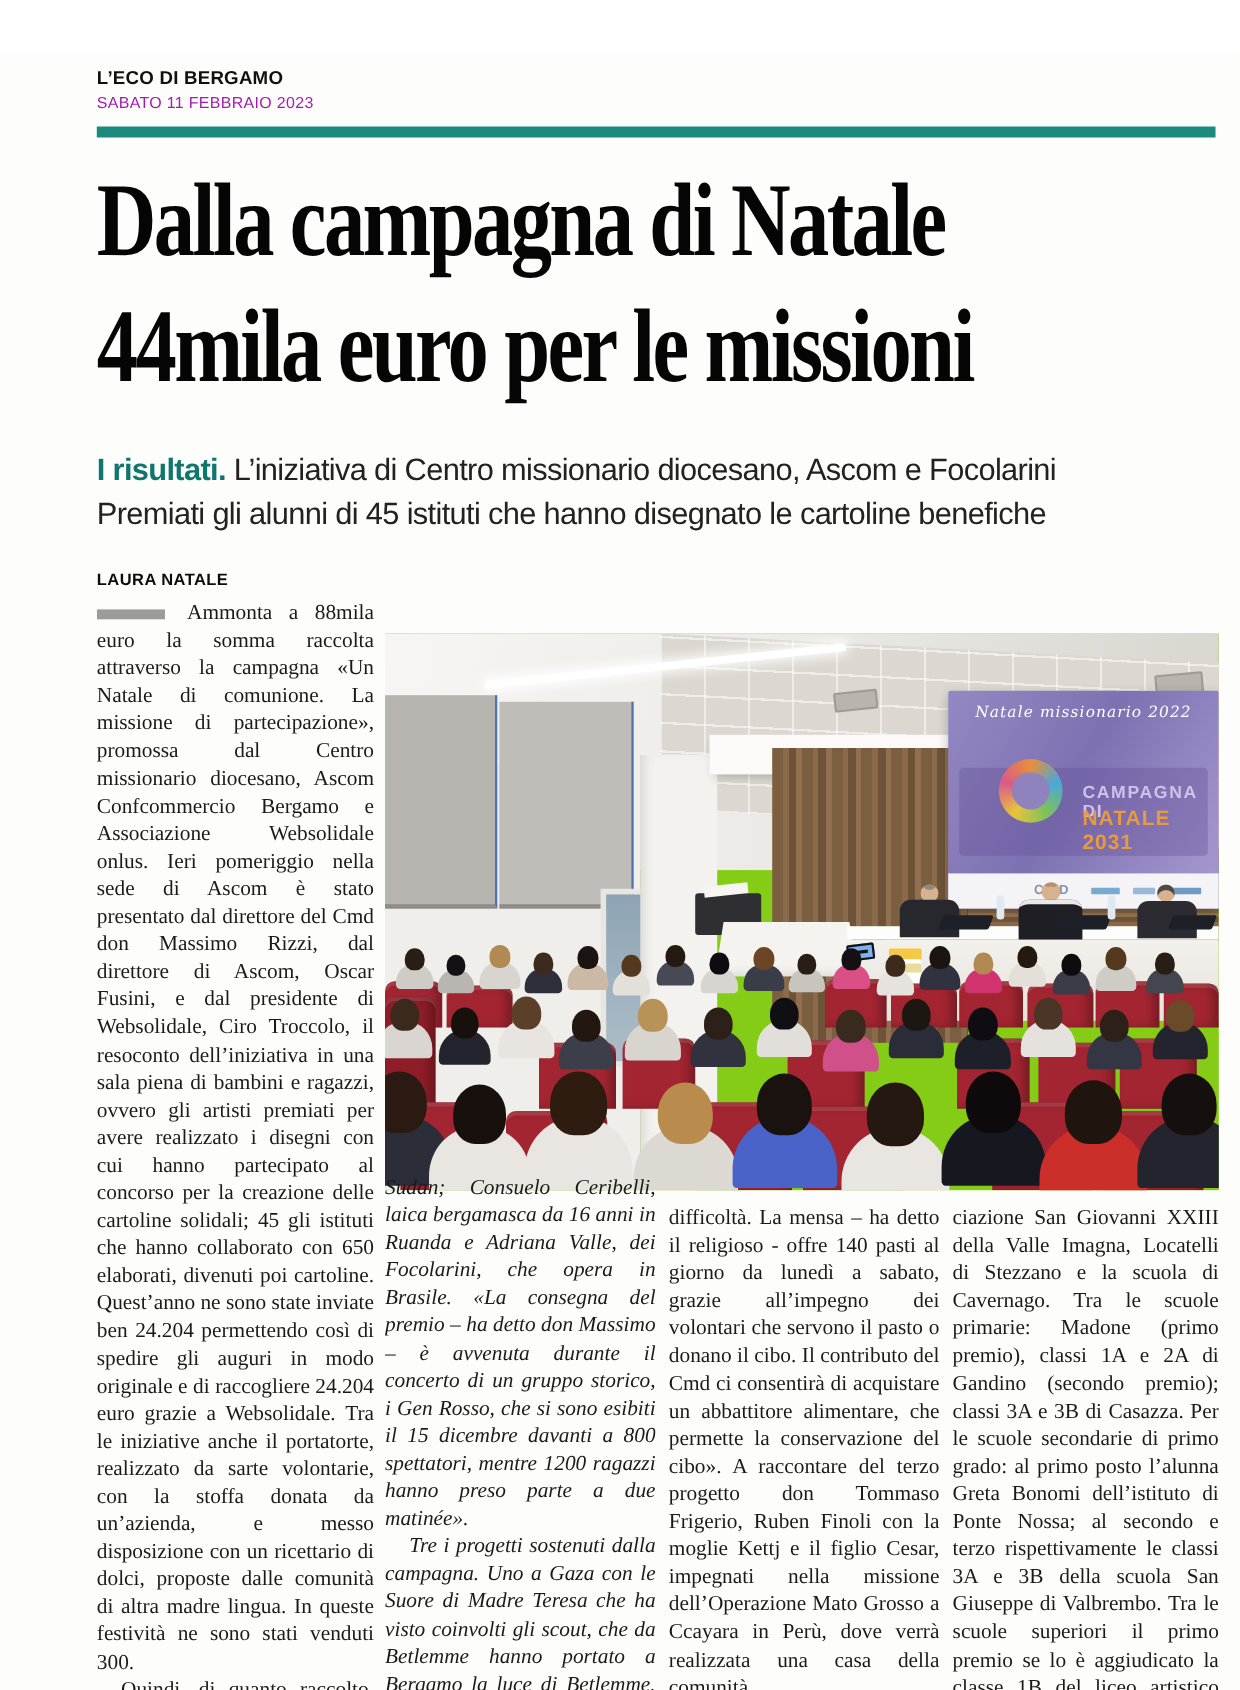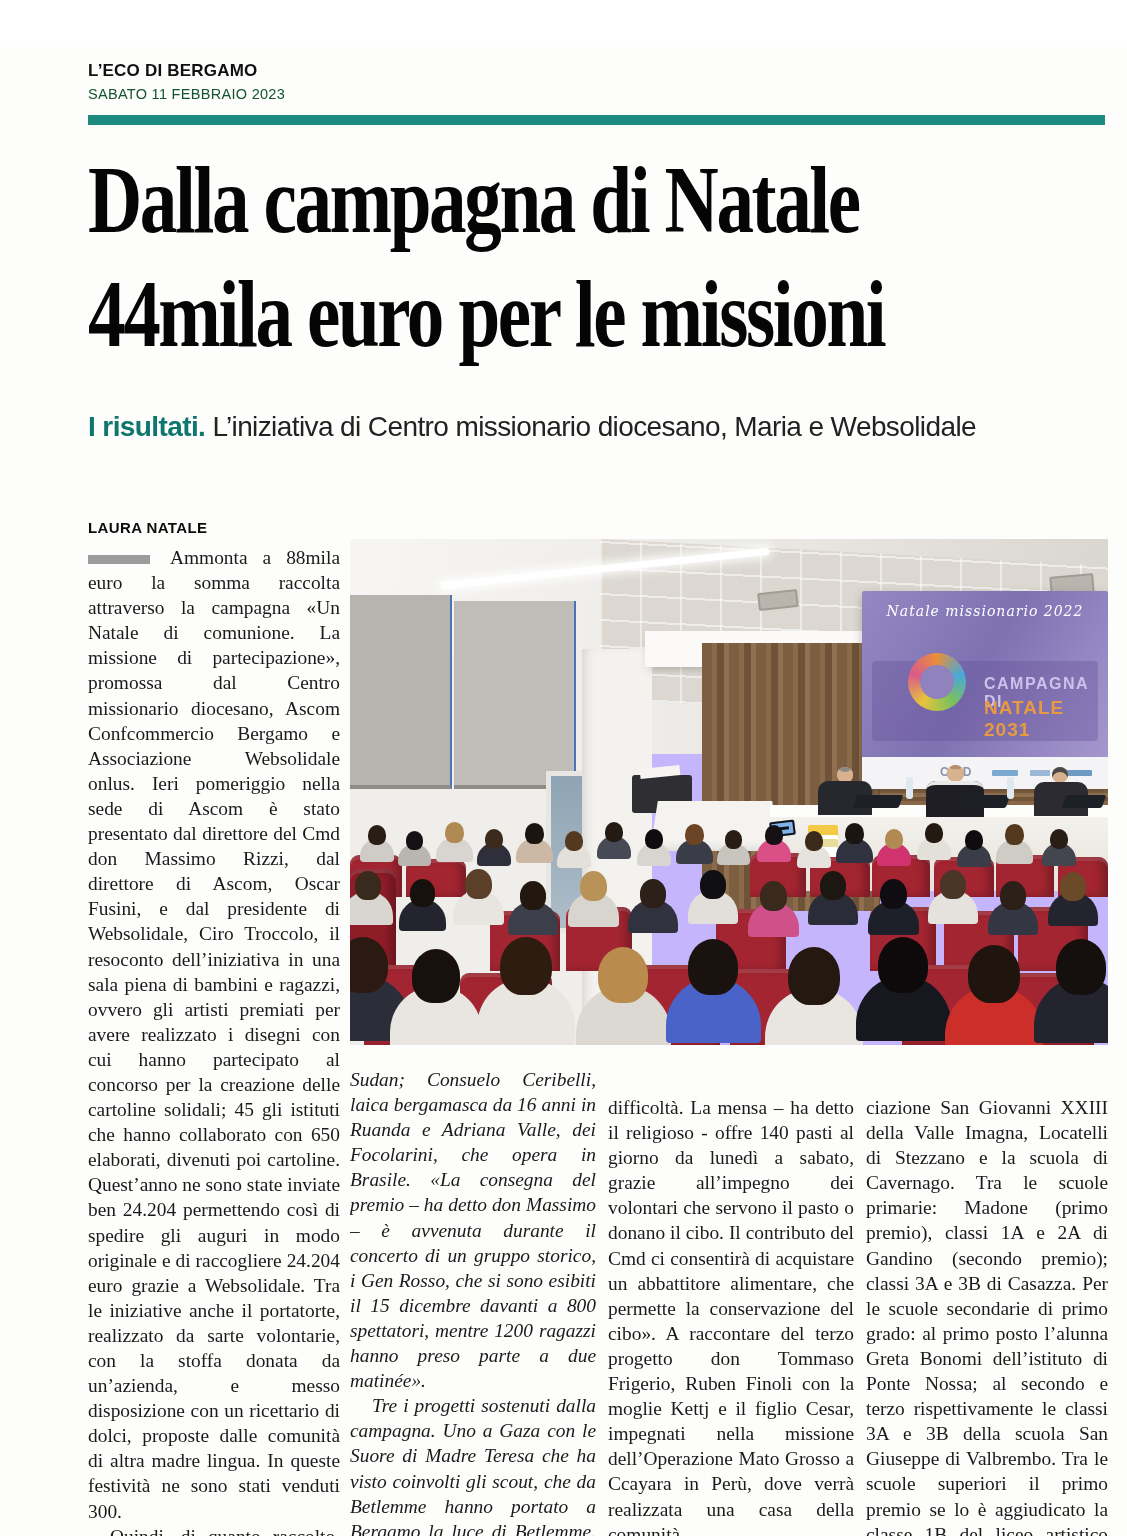--- a/index.html
+++ b/index.html
@@ -4,21 +4,21 @@
 <style>
   html,body{margin:0;padding:0;background:#ffffff;}
   #page{position:relative;width:1127px;height:1536px;background:#fdfdfc;overflow:hidden;
         font-family:"Liberation Serif",serif;color:#111;margin-top:47px;}
   .abs{position:absolute;}
 
   
   .mast-title{left:88px;top:14px;font-family:"Liberation Sans",sans-serif;font-weight:700;
               font-size:17px;letter-spacing:.2px;color:#101010;}
   .mast-date{left:88px;top:39px;font-family:"Liberation Sans",sans-serif;font-size:14.5px;
-             color:#14532d;letter-spacing:.3px;}
+             color:#a21caf;letter-spacing:.3px;}
   .teal-rule{left:88px;top:68px;width:1017px;height:10px;background:#1d8a80;}
 
   
   .hl{left:88px;white-space:nowrap;font-family:"Liberation Serif",serif;font-weight:700;
       font-size:95px;letter-spacing:-3px;line-height:1;color:#050505;
       transform:scaleX(.79);transform-origin:0 0;}
   .hl1{top:106px;} .hl2{top:220px;}
 
   
   .standfirst{left:88px;top:360px;width:1030px;font-family:"Liberation Sans",sans-serif;
@@ -39,21 +39,21 @@
   .col2{left:350px;top:1020px;width:246px;height:488px;font-style:italic;}
   .col3{left:608px;top:1048px;width:246px;height:488px;}
   .col4{left:866px;top:1048px;width:242px;height:488px;}
 
   
   .caption{left:350px;top:1010px;width:758px;font-family:"Liberation Sans",sans-serif;
            font-weight:700;font-size:17px;color:#0e0e0e;letter-spacing:-.2px;}
   .credit{font-weight:400;font-size:13.5px;color:#9a9a9a;letter-spacing:.5px;margin-left:6px;}
 
   
-  #photo{left:350px;top:492px;width:758px;height:506px;background:#c4b5fd;overflow:hidden;}
+  #photo{left:350px;top:529px;width:758px;height:506px;background:#84cc16;overflow:hidden;}
   #photo .a{position:absolute;}
   .ceiling{left:0;top:0;width:758px;height:215px;
            background:linear-gradient(100deg,#f7f6f4 0%,#edebe7 45%,#d8d4ce 100%);}
   .ceil-grid{left:250px;top:0;width:520px;height:160px;background:
       repeating-linear-gradient(0deg,rgba(255,255,255,.55) 0 2px,transparent 2px 26px),
       repeating-linear-gradient(90deg,rgba(255,255,255,.5) 0 2px,transparent 2px 40px),
       #dcd8d1;transform:skewY(3deg);transform-origin:0 0;}
   .led{background:#ffffff;box-shadow:0 0 10px 3px rgba(255,255,255,.9);border-radius:3px;}
   .vent{background:#b9b5ae;border:2px solid #a09c94;border-radius:2px;}
   .lwall{left:0;top:118px;width:232px;height:388px;background:#f0eeea;}
@@ -110,21 +110,22 @@
 <div id="page">
 
   <div class="abs mast-title">L’ECO DI BERGAMO</div>
   <div class="abs mast-date">SABATO 11 FEBBRAIO 2023</div>
   <div class="abs teal-rule"></div>
 
   <div class="abs hl hl1">Dalla campagna di Natale</div>
   <div class="abs hl hl2">44mila euro per le missioni</div>
 
   <div class="abs standfirst">
-    <span class="kicker">I risultati.</span><span> L’iniziativa di Centro missionario diocesano, Maria e Websolidale</span><br>
+    <span class="kicker">I risultati.</span><span> L’iniziativa di Centro missionario diocesano, Ascom e Focolarini</span><br>
+    <span>Premiati gli alunni di 45 istituti che hanno disegnato le cartoline benefiche</span>
   </div>
 
   <div class="abs byline">LAURA NATALE</div>
 
   <div class="abs col col1">
     <p class="first"><span class="lead-bar"></span><span>Ammonta a 88mila euro la somma raccolta attraverso la campagna «Un Natale di comunione. La missione di partecipazione», promossa dal Centro missionario diocesano, Ascom Confcommercio Bergamo e Associazione Websolidale onlus. Ieri pomeriggio nella sede di Ascom è stato presentato dal direttore del Cmd don Massimo Rizzi, dal direttore di Ascom, Oscar Fusini, e dal presidente di Websolidale, Ciro Troccolo, il resoconto dell’iniziativa in una sala piena di bambini e ragazzi, ovvero gli artisti premiati per avere realizzato i disegni con cui hanno partecipato al concorso per la creazione delle cartoline solidali; 45 gli istituti che hanno collaborato con 650 elaborati, divenuti poi cartoline. Quest’anno ne sono state inviate ben 24.204 permettendo così di spedire gli auguri in modo originale e di raccogliere 24.204 euro grazie a Websolidale. Tra le iniziative anche il portatorte, realizzato da sarte volontarie, con la stoffa donata da un’azienda, e messo disposizione con un ricettario di dolci, proposte dalle comunità di altra madre lingua. In queste festività ne sono stati venduti 300.</span></p>
     <p>Quindi, di quanto raccolto, tolte le spese, sono stati elargiti quasi 44mila euro, di cui 27mila ai tre progetti scelti per quest’anno, 7.500 euro ad altri progetti e 9mila ai missionari che hanno ricevuto il riconoscimento del Premio Papa Giovanni. Don Rizzi ha ricordato le tre figure di missionarie che stanno sostenendo percorsi di condivisione e promozione umana: suor Maria Rota delle suore comboniane, presente in Sud</p>
   </div>
 
   <div id="photo" class="abs">

